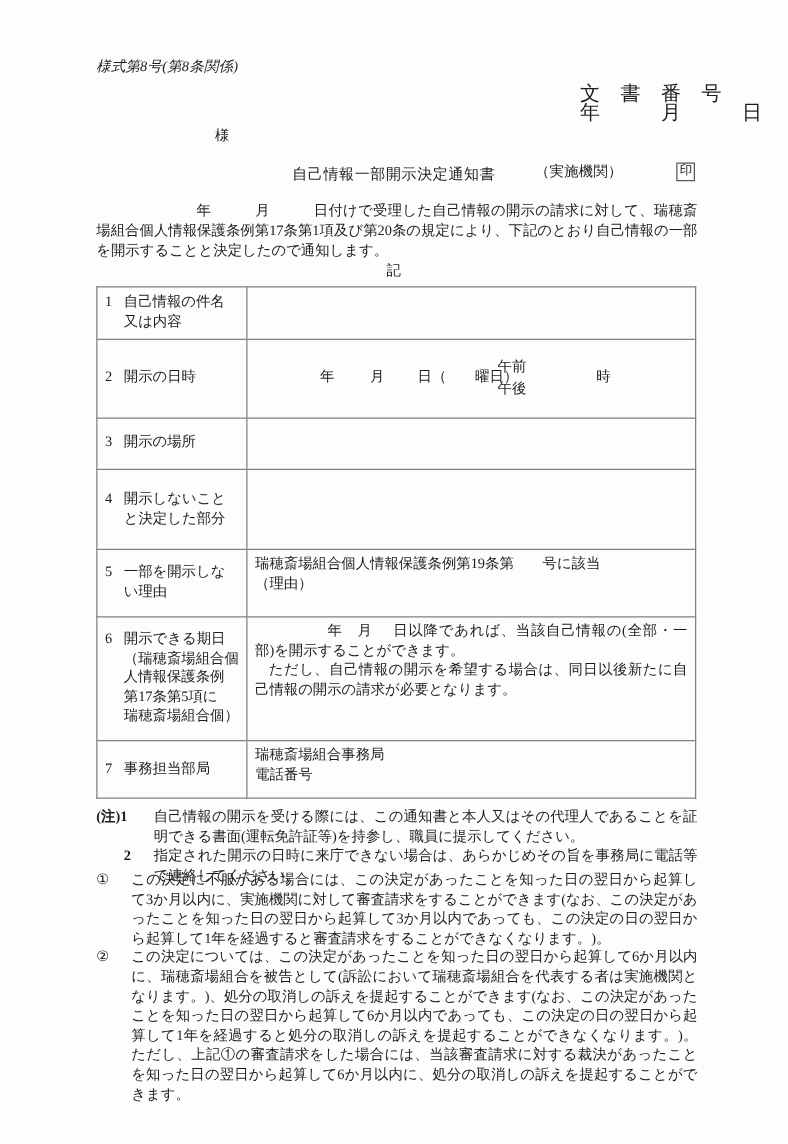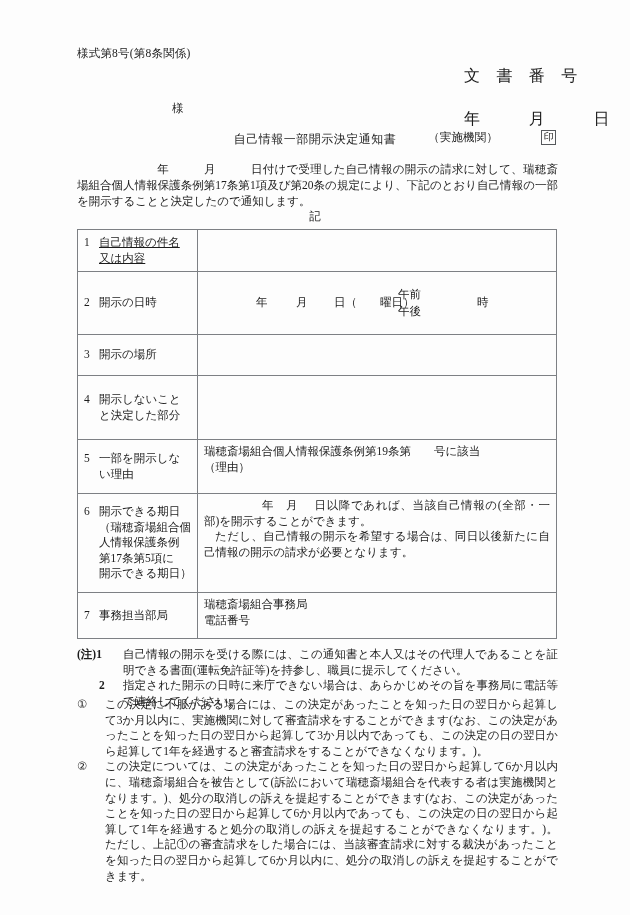--- a/index.html
+++ b/index.html
@@ -25,37 +25,37 @@
   }
 
   
   .form-no {
     position: absolute;
     left: 77px;
     top: 46px;
     font-size: 11.5px;
     letter-spacing: 0.2px;
     white-space: nowrap;
+    font-style: italic;
   }
   .doc-no-block {
     position: absolute;
     left: 464px;
     top: 68px;
     font-size: 16px;
     white-space: nowrap;
     line-height: 15px;
   }
   .doc-no-line {
     display: block;
     letter-spacing: 0.2px;
   }
   .doc-date-line {
     display: block;
     letter-spacing: 0.2px;
-    margin-top: 28px;
   }
 
   .addressee {
     position: absolute;
     left: 172px;
     top: 101px;
     font-size: 11.5px;
     white-space: nowrap;
   }
 
@@ -136,21 +136,21 @@
   }
   .form-table td.value {
     padding: 4px 6px;
     line-height: 15.5px;
   }
   .lbl-line { display: block; white-space: nowrap; }
   .lbl-num { display: inline-block; width: 15px; }
   .lbl-ind { display: inline-block; width: 15px; }
 
   
-  .r1 { height: 42px; text-decoration: underline; }
+  .r1 { height: 42px; }
   .r2 { height: 63px; }
   .r3 { height: 41px; }
   .r4 { height: 64px; }
   .r5 { height: 54px; }
   .r6 { height: 99px; }
   .r7 { height: 46px; }
 
   .r1 td.label, .r4 td.label, .r5 td.label, .r6 td.label { vertical-align: middle; }
   .r5 td.value, .r6 td.value, .r7 td.value { vertical-align: top; font-family: Liberation Serif, serif; }
 
@@ -314,21 +314,21 @@
           <span class="lbl-line">（理由）</span>
         </td>
       </tr>
 
       <tr class="r6">
         <td class="label">
           <span class="lbl-line"><span class="lbl-num">6</span><span>開示できる期日</span></span>
           <span class="lbl-line"><span class="lbl-ind"></span><span>（瑞穂斎場組合個</span></span>
           <span class="lbl-line"><span class="lbl-ind"></span><span>人情報保護条例</span></span>
           <span class="lbl-line"><span class="lbl-ind"></span><span>第17条第5項に</span></span>
-          <span class="lbl-line"><span class="lbl-ind"></span><span>開示できる期日）</span></span>
+          <span class="lbl-line"><span class="lbl-ind"></span><span>瑞穂斎場組合個）</span></span>
         </td>
         <td class="value">
           <p class="p1"><span class="lead"></span><span class="g1">年</span><span class="g2">月</span><span>日以降であれば、当該自己情報の(全部・一部)を開示することができます。</span></p>
           <p class="p2">ただし、自己情報の開示を希望する場合は、同日以後新たに自己情報の開示の請求が必要となります。</p>
         </td>
       </tr>
 
       <tr class="r7">
         <td class="label">
           <span class="lbl-line"><span class="lbl-num">7</span><span>事務担当部局</span></span>

